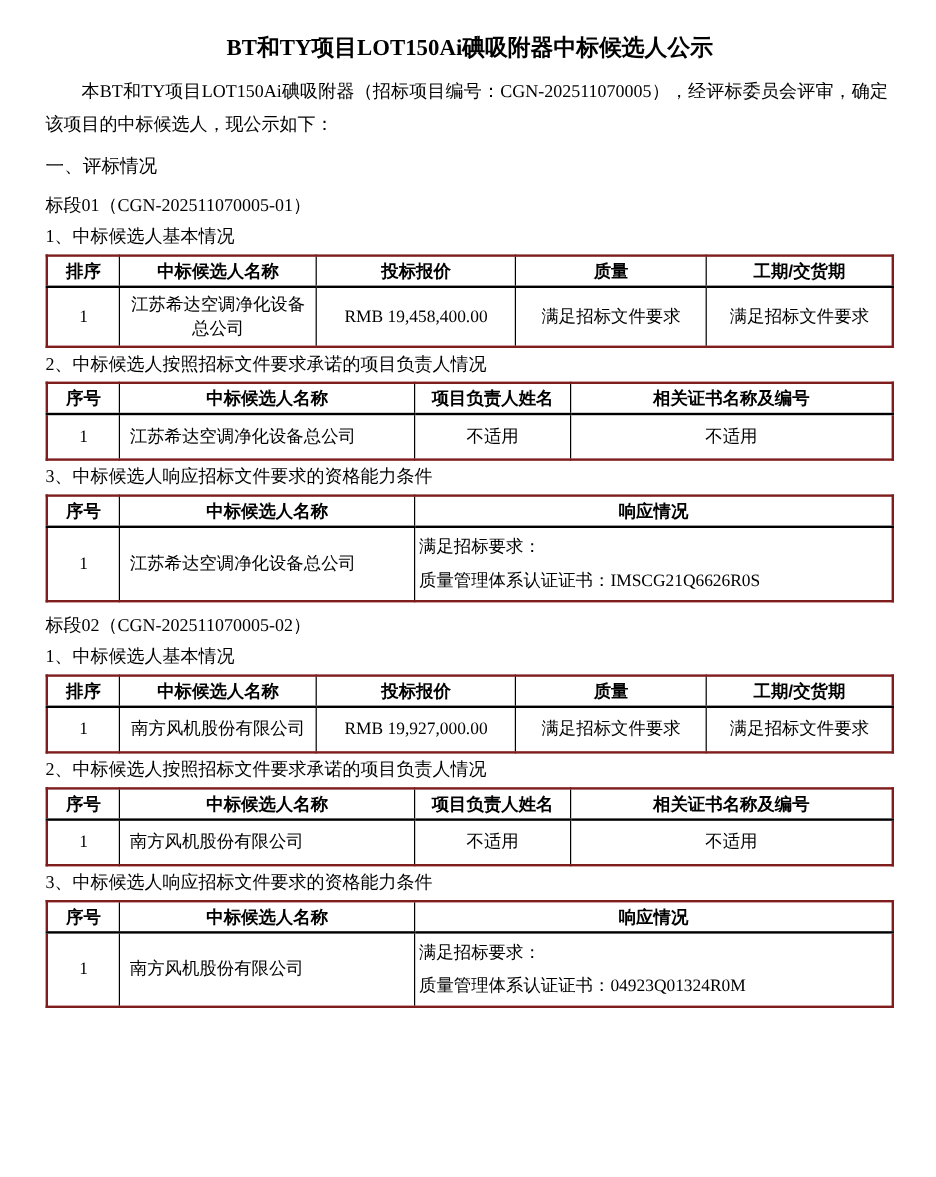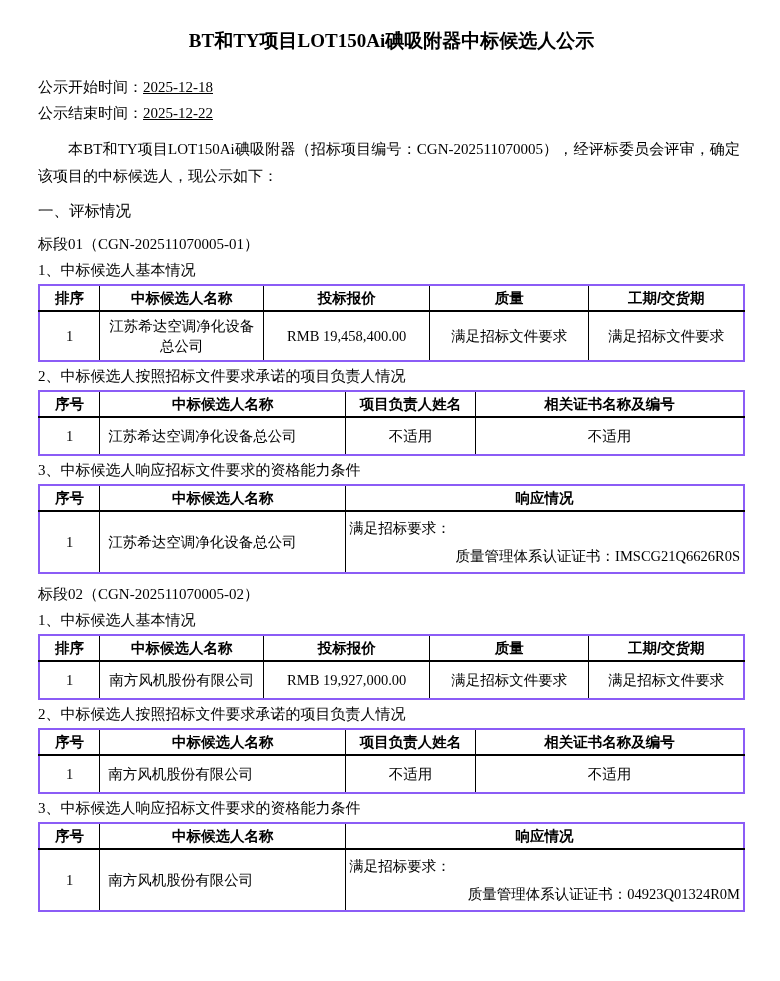--- a/index.html
+++ b/index.html
@@ -20,54 +20,46 @@
   .meta-value { text-decoration:underline; }
   .intro { margin:10px 5px 0 0; text-indent:2em; line-height:27px; text-align:justify; }
   .sec-heading {
     font-weight:normal; font-family:"Liberation Sans", sans-serif;
     font-size:15.5px; line-height:26px; margin-top:8px;
   }
   .lot-title { margin-top:8px; line-height:24px; }
   .sub-label { line-height:24px; margin-top:2px; }
   table {
     width:100%; border-collapse:collapse; table-layout:fixed;
-    border:2px solid #8b5cf6; margin-top:2px;
+    border:2px solid #7f1d1d; margin-top:2px;
   }
   th {
     border:1px solid #000; border-bottom:2px solid #000;
     font-family:"Liberation Sans", sans-serif;
     font-weight:bold; font-size:14.5px; padding:2px 2px; height:20px;
     text-align:center;
   }
   td {
     border:1px solid #000; font-size:14.5px; text-align:center;
     padding:4px 3px; height:28px; line-height:20px; vertical-align:middle;
     word-break:break-all;
   }
   td.left { text-align:left; padding-left:8px; }
   .resp-line { text-align:left; line-height:24px; }
-  .resp-line + .resp-line { margin-top:4px;text-align:right; }
+  .resp-line + .resp-line { margin-top:4px; }
 </style>
 </head>
 <body>
 
 <div class="doc">
 
   <div class="title">
     <div>BT和TY项目LOT150Ai碘吸附器中标候选人公示</div>
   </div>
 
-  <div class="meta-block">
-    <div class="meta-line">
-      <span>公示开始时间：</span><span class="meta-value">2025-12-18</span>
-    </div>
-    <div class="meta-line">
-      <span>公示结束时间：</span><span class="meta-value">2025-12-22</span>
-    </div>
-  </div>
 
   <p class="intro">本BT和TY项目LOT150Ai碘吸附器（招标项目编号：CGN-202511070005），经评标委员会评审，确定该项目的中标候选人，现公示如下：</p>
 
   <div class="sec-heading">一、评标情况</div>
 
   <div class="lot-title">标段01（CGN-202511070005-01）</div>
   <div class="sub-label">1、中标候选人基本情况</div>
 
   <table>
     <colgroup>

